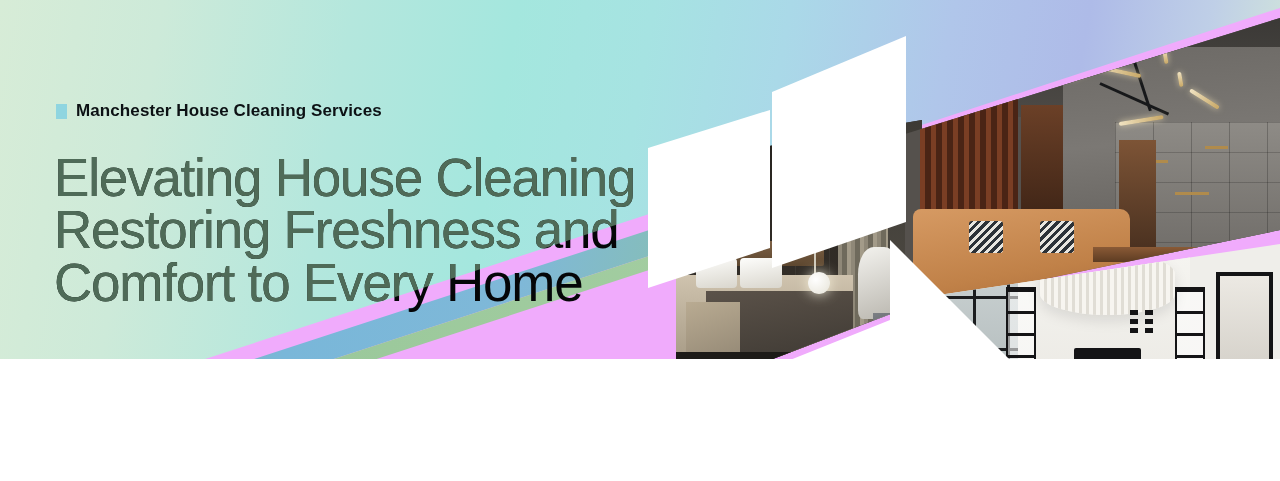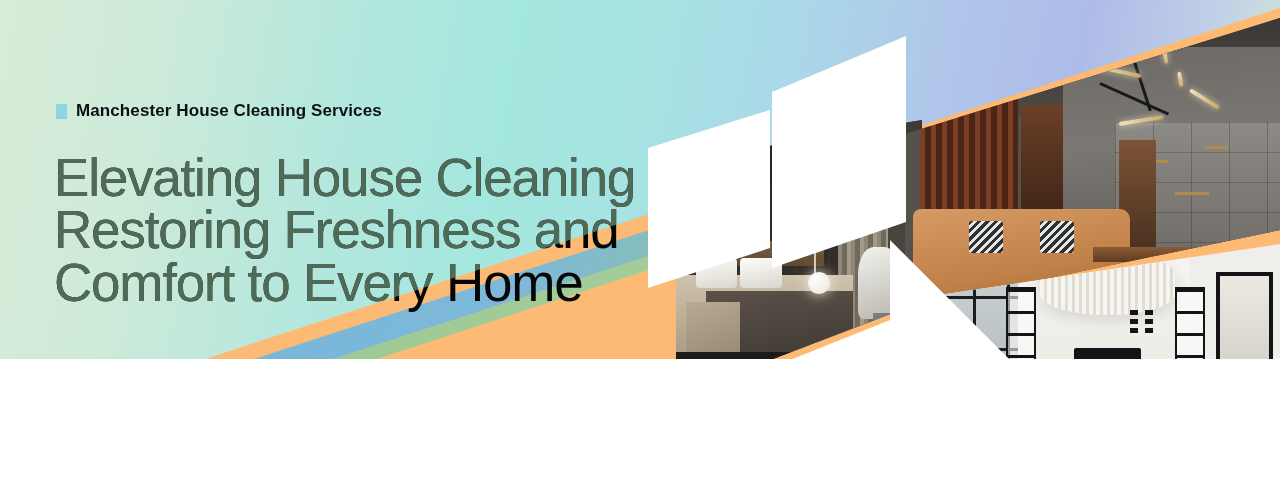--- a/index.html
+++ b/index.html
@@ -3,21 +3,21 @@
 <meta charset="utf-8">
 <style>
   html,body{margin:0;padding:0;background:#fff;}
   body{font-family:"Liberation Sans", sans-serif;}
 
   #hero{
     position:relative;
     width:1280px;
     height:359px;
     overflow:hidden;
-    background:#fdba74;
+    background:#f0abfc;
   }
 
   
   .layer{position:absolute;top:0;left:0;width:1280px;height:481px;}
 
   
   #gradient-wash{
     background:linear-gradient(100deg,
         #d7ecd7 0%,
         #cdead9 12%,

